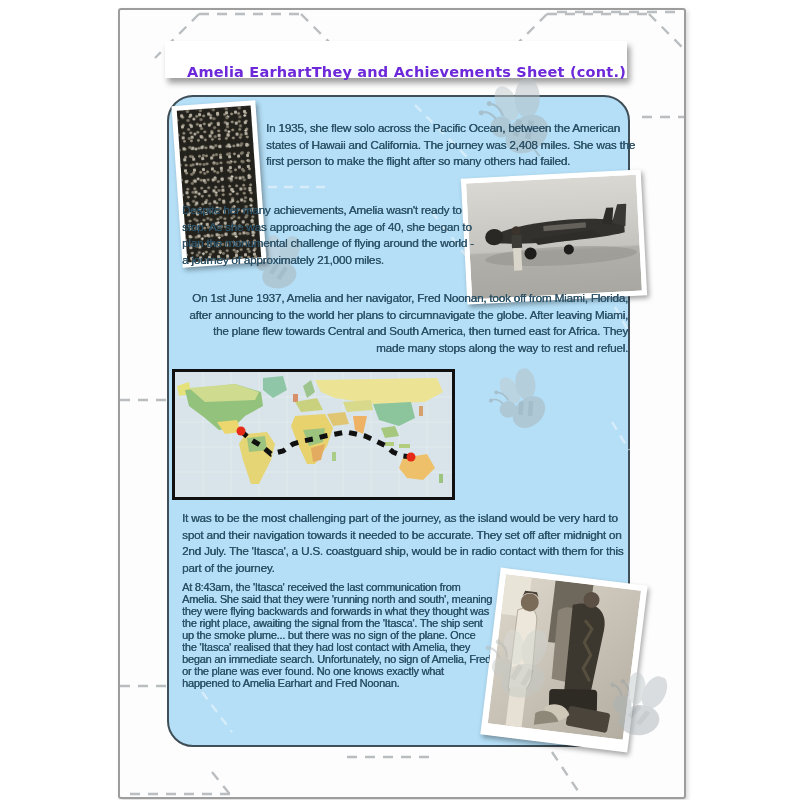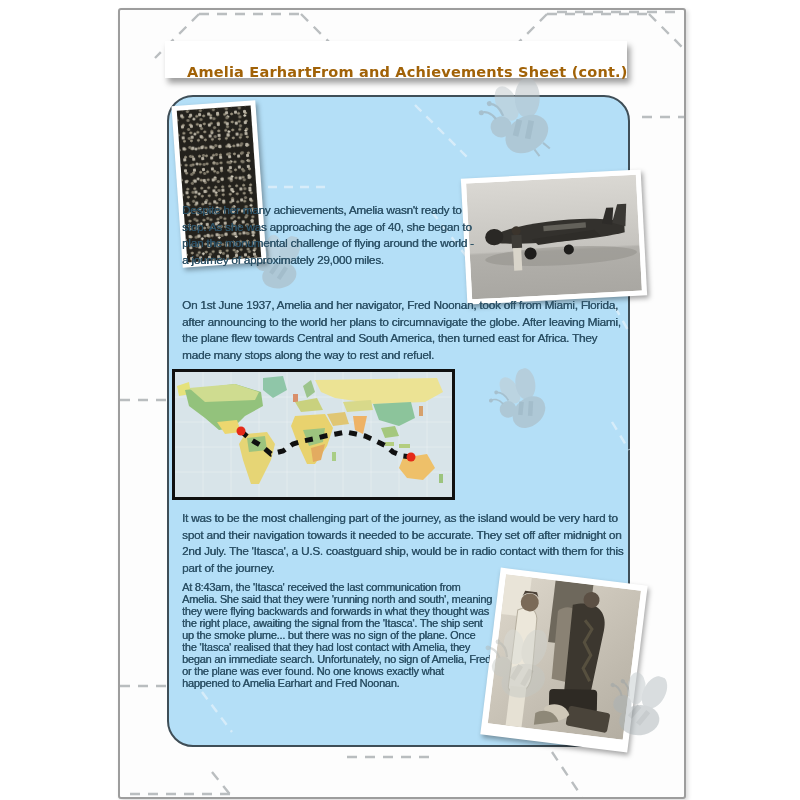--- a/index.html
+++ b/index.html
@@ -7,21 +7,21 @@
          font-family:"Liberation Sans",sans-serif;}
   .page{position:absolute;left:118px;top:8px;width:564px;height:787px;background:#fdfdfd;
         border:2px solid #9d9d9d;border-radius:3px;overflow:hidden;
         box-shadow:2px 2px 4px rgba(0,0,0,.15);}
   .deco{position:absolute;pointer-events:none;}
   
   .header-card{position:absolute;left:45px;top:31px;width:462px;height:37px;background:#ffffff;
                box-shadow:3px 5px 6px rgba(0,0,0,.38);display:flex;align-items:center;
                justify-content:space-between;padding:0 14px 0 22px;box-sizing:border-box;}
   .header-card .ttl{font-family:"DejaVu Sans",sans-serif;font-weight:bold;font-size:14.5px;
-                    color:#a16207;letter-spacing:.2px;white-space:nowrap;margin-top:24px;}
+                    color:#6d28d9;letter-spacing:.2px;white-space:nowrap;margin-top:24px;}
   
   .blue-box{position:absolute;left:47px;top:85px;width:463px;height:652px;background:#b4dff7;
             border:2.5px solid #3f4e57;border-radius:26px;box-sizing:border-box;}
   
   .para{position:absolute;color:#2d5267;font-size:11.8px;line-height:16.5px;
         letter-spacing:-.25px;text-shadow:.3px 0 0 currentColor;}
   .para.p4{font-size:11.3px;line-height:14.5px;}
   .para.p6{font-size:11px;line-height:12px;}
   
   .photo{position:absolute;background:#ffffff;box-shadow:2px 3px 5px rgba(0,0,0,.35);
@@ -61,21 +61,21 @@
       <path d="M0,676 H48"></path>
         <path d="M227,747 H312"></path>
       <path d="M432,742 L462,787"></path>
         <path d="M92,762 L112,787"></path>
       <path d="M10,784 H115"></path>
         <path d="M437,2 H560"></path>
     </svg>
 
     <div class="header-card">
       <span class="ttl">Amelia Earhart</span>
-      <span class="ttl">From and Achievements Sheet (cont.)</span>
+      <span class="ttl">They and Achievements Sheet (cont.)</span>
     </div>
 
     <div class="blue-box"></div>
 
     <svg class="deco" width="564" height="787" style="left:0;top:0;" stroke="#ddeffa" stroke-width="2.4" stroke-dasharray="9 7" fill="none" opacity=".85">
       <path d="M132,177 H212"></path>
         <path d="M352,176 H442"></path>
       <path d="M295,95 L350,150"></path>
         <path d="M312,202 L347,247"></path>
       <path d="M495,297 L509,322"></path>
@@ -176,22 +176,23 @@
         <rect x="224" y="72" width="11" height="4" fill="#b3cd7f"></rect>
         <rect x="244" y="34" width="4" height="10" fill="#d6a06b"></rect>
         <path d="M228,86 L252,82 L260,96 L248,108 L232,106 L224,96 Z" fill="#eec069"></path>
         <rect x="264" y="102" width="4" height="9" fill="#9cc47e"></rect>
         <polyline points="66,59 75,67 88,75 96,82 108,79 118,72 128,69 138,67 150,64 161,62 171,60 181,62 190,64 201,69 211,74 218,80 228,84 236,85" fill="none" stroke="#101010" stroke-width="5" stroke-dasharray="8 7"></polyline>
         <circle cx="66" cy="59" r="4.5" fill="#e52a18"></circle>
         <circle cx="236" cy="85" r="4.5" fill="#e52a18"></circle>
       </svg>
     </div>
 
-    <div class="para" style="left:62px;top:192px;width:300px;">Despite her many achievements, Amelia wasn't ready to stop. As she was approaching the age of 40, she began to plan the monumental challenge of flying around the world - a journey of approximately 29,000 miles.</div>
-    <div class="para" style="left:62px;top:287px;width:446px;">On 1st June 1937, Amelia and her navigator, Fred Noonan, took off from Miami, Florida, after announcing to the world her plans to circumnavigate the globe. After leaving Miami, the plane flew towards Central and South America, then turned east for Africa. They made many stops along the way to rest and refuel.</div>
+    <div class="para" style="left:146px;top:110px;width:374px;">In 1935, she flew solo across the Pacific Ocean, between the American states of Hawaii and California. The journey was 2,408 miles. She was the first person to make the flight after so many others had failed.</div>
+    <div class="para" style="left:62px;top:192px;width:300px;">Despite her many achievements, Amelia wasn't ready to stop. As she was approaching the age of 40, she began to plan the monumental challenge of flying around the world - a journey of approximately 21,000 miles.</div>
+    <div class="para" style="left:62px;top:280px;width:446px;text-align:right;">On 1st June 1937, Amelia and her navigator, Fred Noonan, took off from Miami, Florida, after announcing to the world her plans to circumnavigate the globe. After leaving Miami, the plane flew towards Central and South America, then turned east for Africa. They made many stops along the way to rest and refuel.</div>
     <div class="para" style="left:62px;top:500px;width:446px;">It was to be the most challenging part of the journey, as the island would be very hard to spot and their navigation towards it needed to be accurate. They set off after midnight on 2nd July. The 'Itasca', a U.S. coastguard ship, would be in radio contact with them for this part of the journey.</div>
     <div class="para p6" style="left:62px;top:571px;width:310px;">At 8:43am, the 'Itasca' received the last communication from Amelia. She said that they were 'running north and south', meaning they were flying backwards and forwards in what they thought was the right place, awaiting the signal from the 'Itasca'. The ship sent up the smoke plume... but there was no sign of the plane. Once the 'Itasca' realised that they had lost contact with Amelia, they began an immediate search. Unfortunately, no sign of Amelia, Fred or the plane was ever found. No one knows exactly what happened to Amelia Earhart and Fred Noonan.</div>
 
     <div class="photo" style="left:370px;top:566px;width:148px;height:168px;transform:rotate(7deg);padding:6px 6px 12px 6px;">
       <svg class="photo-inner" viewBox="0 0 136 150" preserveAspectRatio="none">
         <defs>
           <linearGradient id="ph3" x1="0" y1="0" x2="1" y2="1">
             <stop offset="0" stop-color="#ddd7cb"></stop>
               <stop offset="1" stop-color="#b4aea2"></stop>
           </linearGradient>

